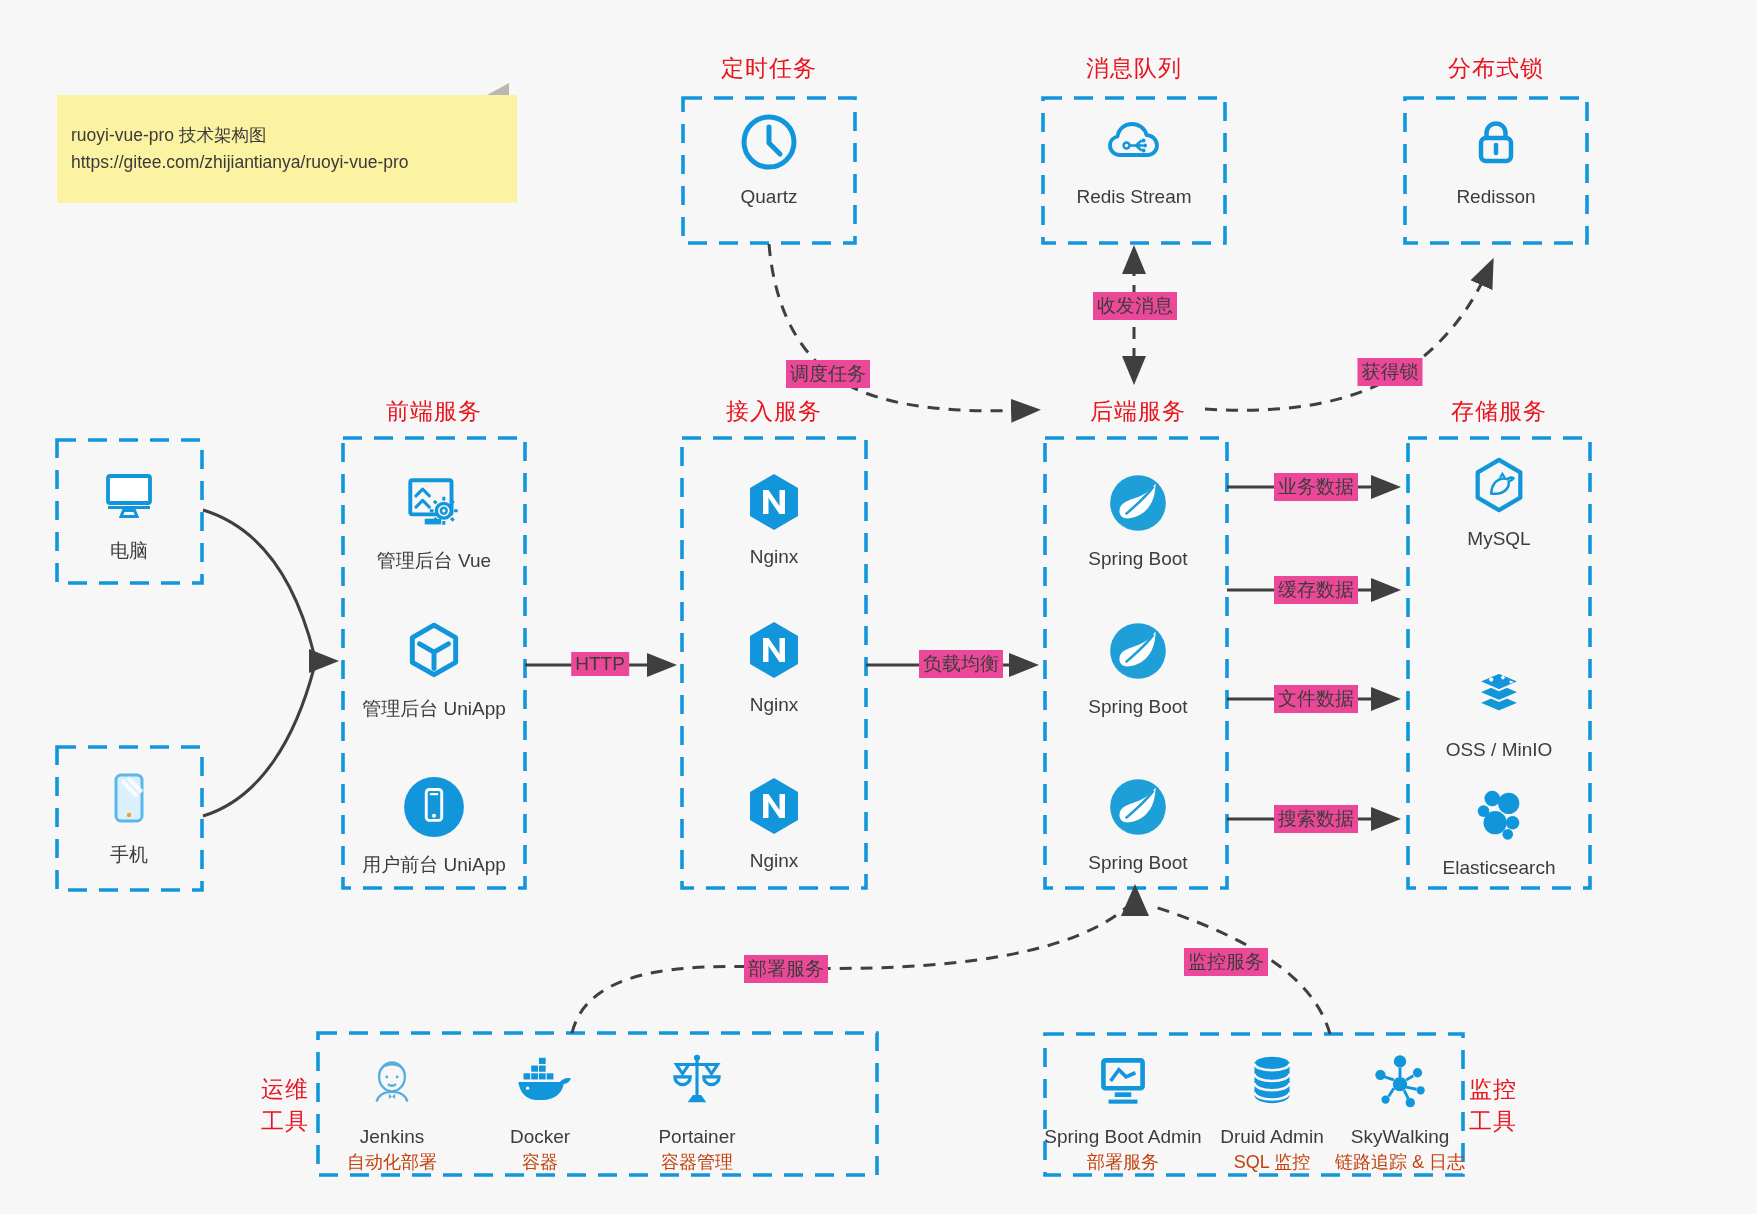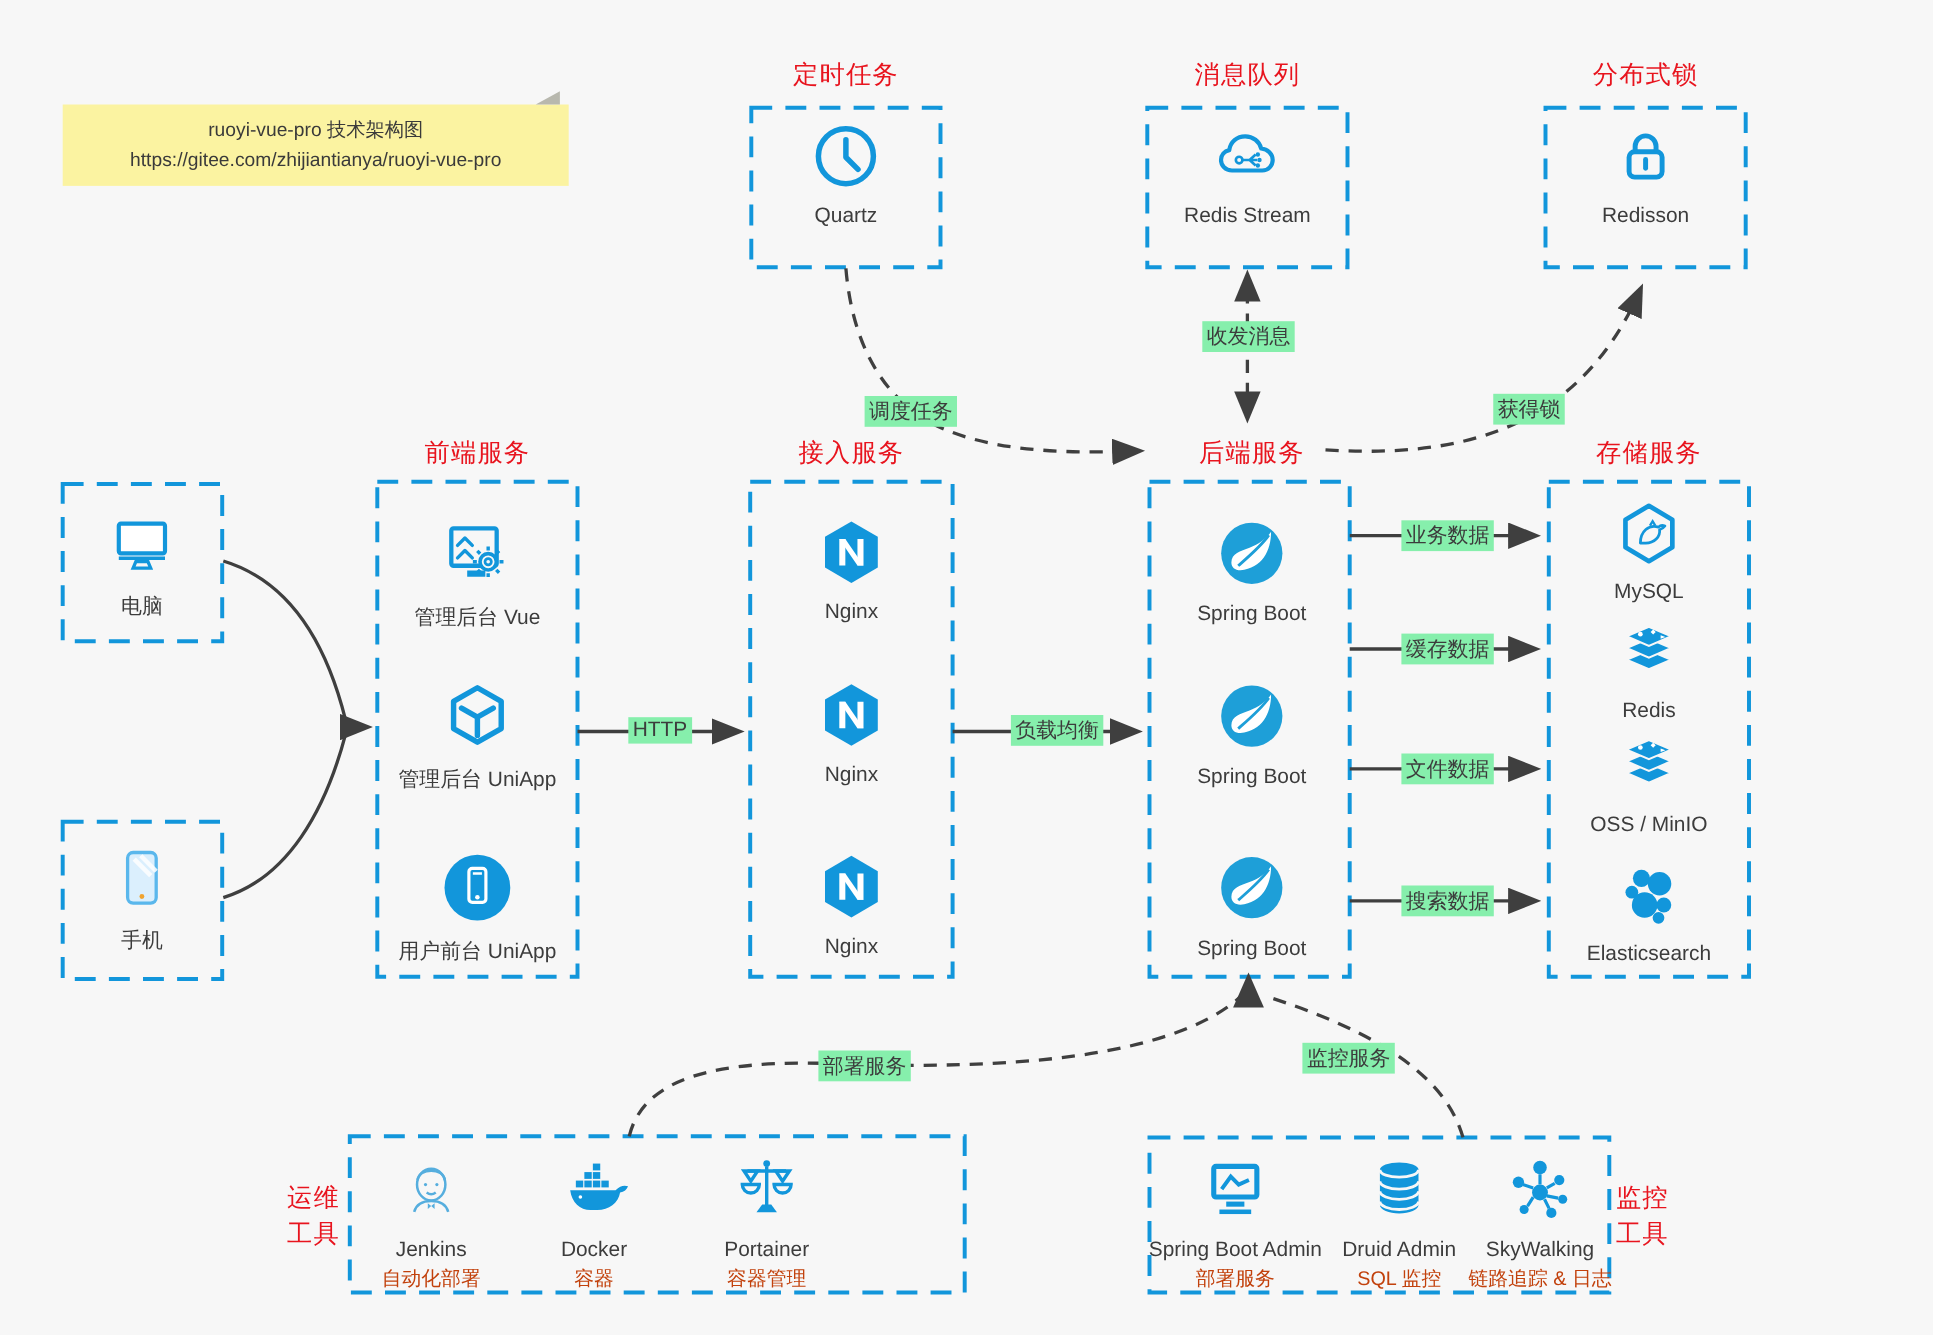--- a/index.html
+++ b/index.html
@@ -9,24 +9,24 @@
   .gbox{fill:none;stroke:#1296db;stroke-width:3.6;stroke-dasharray:19 12;}
   .wire{fill:none;stroke:#3f3f3f;stroke-width:3;}
   .wire.dash{stroke-dasharray:12 9;}
   .ahead{fill:#3f3f3f;}
   .gtitle{position:absolute;transform:translate(-50%,-50%);z-index:2;font-size:23px;font-weight:400;
           color:#e8141e;letter-spacing:1px;white-space:nowrap;text-align:center;line-height:1.4;}
   .node{position:absolute;transform:translateX(-50%);z-index:2;width:200px;text-align:center;}
   .node .icon{display:block;margin:0 auto;}
   .nlabel{font-size:19px;color:#3c3c3c;margin-top:12px;white-space:nowrap;text-align:center;}
   .nsub{font-size:18px;color:#c2410c;margin-top:2px;white-space:nowrap;}
-  .elabel{position:absolute;transform:translate(-50%,-50%);z-index:3;background:#86efac;
+  .elabel{position:absolute;transform:translate(-50%,-50%);z-index:3;background:#ec4899;
           padding:1px 4px;font-size:19px;color:#3c3c3c;white-space:nowrap;}
   .note{position:absolute;left:57px;top:95px;width:432px;z-index:2;background:#fbf3a1;
-        padding:10px 14px;font-size:17.5px;line-height:1.55;color:#3a3a3a;text-align:center;}
+        padding:27px 14px;font-size:17.5px;line-height:1.55;color:#3a3a3a;}
   .note .fold{position:absolute;right:8px;top:-12px;width:0;height:0;
         border-left:22px solid transparent;border-bottom:12px solid #b8b8ae;}
 </style>
 </head>
 <body>
 
 <div class="diagram">
 
   <svg width="0" height="0" style="position:absolute" aria-hidden="true">
     <defs>
@@ -328,26 +328,20 @@
       </svg>
     <div class="nlabel">Spring Boot</div>
   </div>
 
   <div class="node" style="left:1499px;top:454px">
     <svg class="icon" width="62" height="62">
         <use href="#i-mysql"></use>
       </svg>
     <div class="nlabel">MySQL</div>
   </div>
-  <div class="node" style="left:1499px;top:562px">
-    <svg class="icon" width="62" height="62">
-        <use href="#i-stack"></use>
-      </svg>
-    <div class="nlabel">Redis</div>
-  </div>
   <div class="node" style="left:1499px;top:665px">
     <svg class="icon" width="62" height="62">
         <use href="#i-stack"></use>
       </svg>
     <div class="nlabel">OSS / MinIO</div>
   </div>
   <div class="node" style="left:1499px;top:783px">
     <svg class="icon" width="62" height="62">
         <use href="#i-es"></use>
       </svg>

